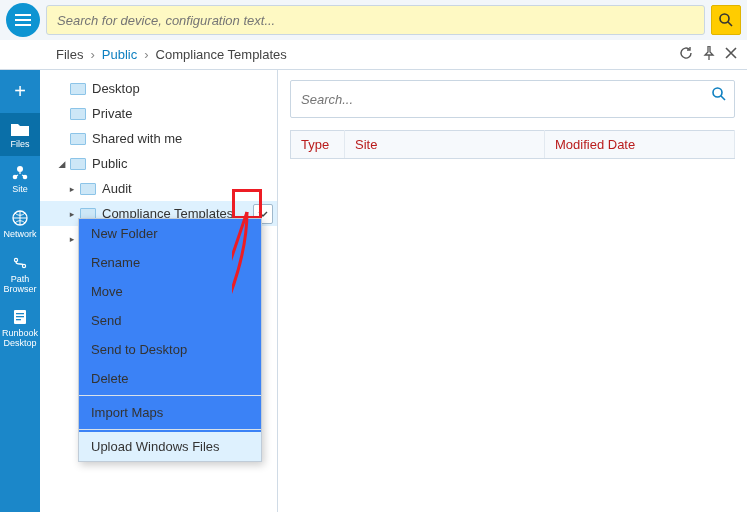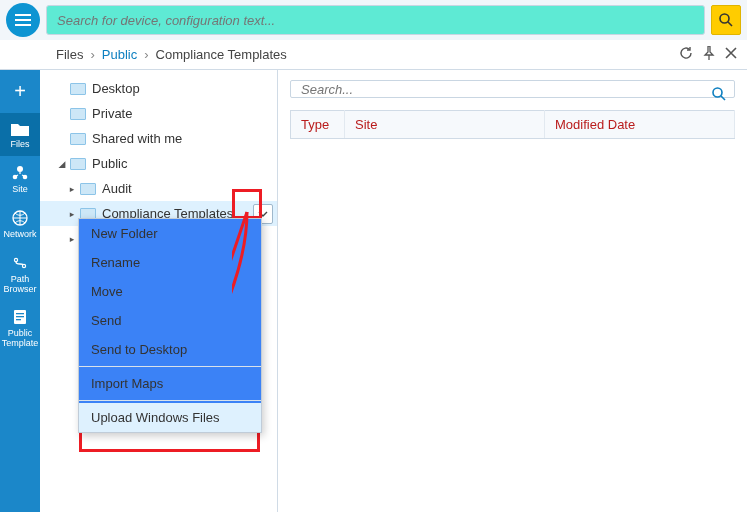--- a/index.html
+++ b/index.html
@@ -1,20 +1,20 @@
 <!DOCTYPE html>
 <html><head>
 <meta charset="utf-8">
 <style>
 * { box-sizing: border-box; margin: 0; padding: 0; }
 body { font-family: "Segoe UI", Arial, sans-serif; font-size: 13px; color: #333; background: #fff; width: 747px; height: 512px; overflow: hidden; position: relative; }
 
 .topbar { height: 40px; background: #f2f6fa; display: flex; align-items: center; padding: 4px 6px; gap: 6px; }
 .hamburger { width: 34px; height: 34px; border-radius: 50%; background: #0d94d2; display: flex; align-items: center; justify-content: center; color: #fff; cursor: pointer; flex-shrink: 0; }
-.search-global { flex: 1; height: 30px; background: #5eead4; border: 1px solid #c9d6e2; border-radius: 3px; padding: 0 10px; font-size: 13px; color: #666; font-style: italic; outline: none; }
+.search-global { flex: 1; height: 30px; background: #fef9c3; border: 1px solid #c9d6e2; border-radius: 3px; padding: 0 10px; font-size: 13px; color: #666; font-style: italic; outline: none; }
 .search-btn-global { width: 30px; height: 30px; background: #ffcc00; border: 1px solid #e0b400; display: flex; align-items: center; justify-content: center; cursor: pointer; border-radius: 2px; }
 
 .breadcrumb-bar { height: 30px; background: #fff; border-bottom: 1px solid #d0dbe6; display: flex; align-items: center; padding: 0 10px 0 54px; font-size: 13px; color: #444; }
 .breadcrumb-bar .crumb { margin: 0 2px; }
 .breadcrumb-bar .sep { margin: 0 5px; color: #888; }
 .breadcrumb-bar .link { color: #0d7fc0; cursor: pointer; }
 .bc-actions { margin-left: auto; display: flex; gap: 10px; align-items: center; color: #555; }
 .bc-actions span { cursor: pointer; }
 
 .main { display: flex; height: calc(100% - 70px); }
@@ -31,21 +31,21 @@
 .tree-row.selected { background: #def1fe; }
 .expander { width: 12px; text-align: center; color: #555; font-size: 9px; }
 .folder-icon { width: 16px; height: 12px; background: #cde7f7; border: 1px solid #8cc4e8; border-radius: 1px; margin: 0 6px 0 2px; flex-shrink: 0; }
 .tree-label { flex: 1; color: #333; }
 .depth-0 { padding-left: 16px; }
 .depth-1 { padding-left: 26px; }
 .row-menu-btn { width: 20px; height: 20px; border: 1px solid #9fb8cc; background: #fff; border-radius: 2px; display: flex; align-items: center; justify-content: center; font-size: 10px; color: #444; margin-right: 4px; }
 .highlight-box-red { position: absolute; border: 3px solid #ed1c24; pointer-events: none; }
 
 .content-panel { flex: 1; padding: 10px 12px; }
-.content-search { width: 100%; height: 18px; border: 1px solid #c9d6e2; border-radius: 2px; padding: 0 32px 0 10px; font-size: 13px; font-style: italic; color: #888; outline: none; }
+.content-search { width: 100%; height: 38px; border: 1px solid #c9d6e2; border-radius: 2px; padding: 0 32px 0 10px; font-size: 13px; font-style: italic; color: #888; outline: none; }
 .content-search-wrap { position: relative; margin-bottom: 12px; }
 .content-search-icon { position: absolute; right: 8px; top: 6px; color: #0d7fc0; }
 .table { width: 100%; border: 1px solid #d0dbe6; border-collapse: collapse; }
 .table th { text-align: left; font-weight: 400; background: #f6f9fc; border-bottom: 1px solid #d0dbe6; border-right: 1px solid #e2e9f0; padding: 6px 10px; color: #b91c1c; font-size: 13px; }
 
 .ctx-menu { position: absolute; left: 78px; top: 218px; width: 184px; background: #3b82f6; border: 1px solid #c0ccd8; box-shadow: 2px 3px 8px rgba(0,0,0,.2); z-index: 20; }
 .ctx-item { padding: 7px 12px; font-size: 13px; color: #333; cursor: pointer; }
 .ctx-item.hover { background: #def1fe; }
 .ctx-sep { height: 1px; background: #d9e2ea; margin: 2px 0; }
 
@@ -133,21 +133,21 @@
         </svg>
       <span class="rail-label">Path Browser</span>
     </div>
     <div class="rail-item">
       <svg class="rail-icon" width="18" height="18" viewBox="0 0 18 18">
           <rect x="3" y="2" width="12" height="14" rx="1" fill="#fff"></rect>
           <rect x="5" y="5" width="8" height="1.3" fill="#1b87c9"></rect>
           <rect x="5" y="8" width="8" height="1.3" fill="#1b87c9"></rect>
           <rect x="5" y="11" width="5" height="1.3" fill="#1b87c9"></rect>
         </svg>
-      <span class="rail-label">Public Template</span>
+      <span class="rail-label">Runbook Desktop</span>
     </div>
   </div>
 
   <div class="tree-panel">
     <div class="tree-row depth-0">
       <span class="expander"></span>
       <span class="folder-icon"></span>
       <span class="tree-label">Desktop</span>
     </div>
     <div class="tree-row depth-0">
@@ -209,20 +209,21 @@
   </div>
 
 </div>
 
 <div class="ctx-menu">
   <div class="ctx-item">New Folder</div>
   <div class="ctx-item">Rename</div>
   <div class="ctx-item">Move</div>
   <div class="ctx-item">Send</div>
   <div class="ctx-item">Send to Desktop</div>
+  <div class="ctx-item">Delete</div>
   <div class="ctx-sep"></div>
   <div class="ctx-item">Import Maps</div>
   <div class="ctx-sep"></div>
   <div class="ctx-item hover">Upload Windows Files</div>
 </div>
 
 <div class="highlight-box-red" style="left:232px; top:189px; width:30px; height:30px;"></div>
 <div class="highlight-box-red" style="left:79px; top:426px; width:181px; height:26px;"></div>
 
 <svg class="arrow-svg" width="40" height="230" viewBox="0 0 40 230">

